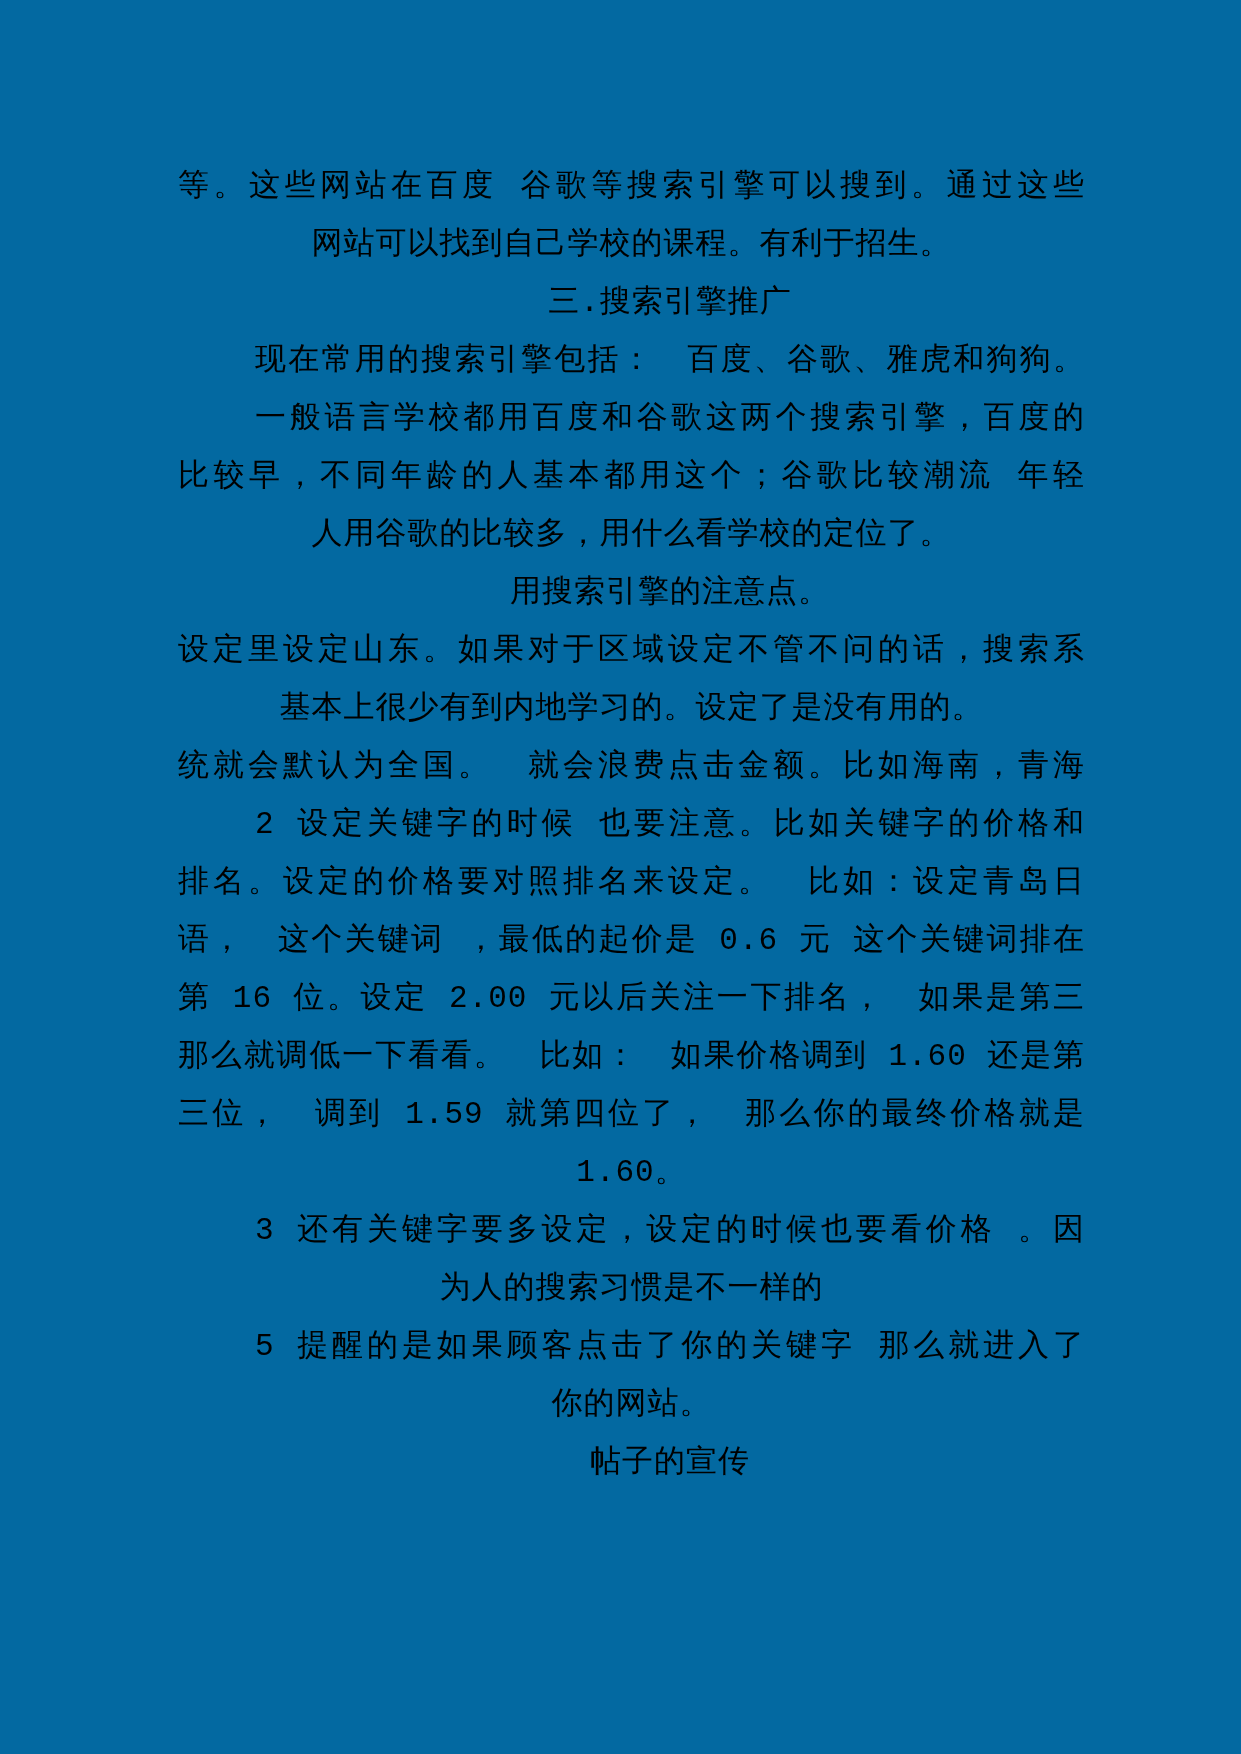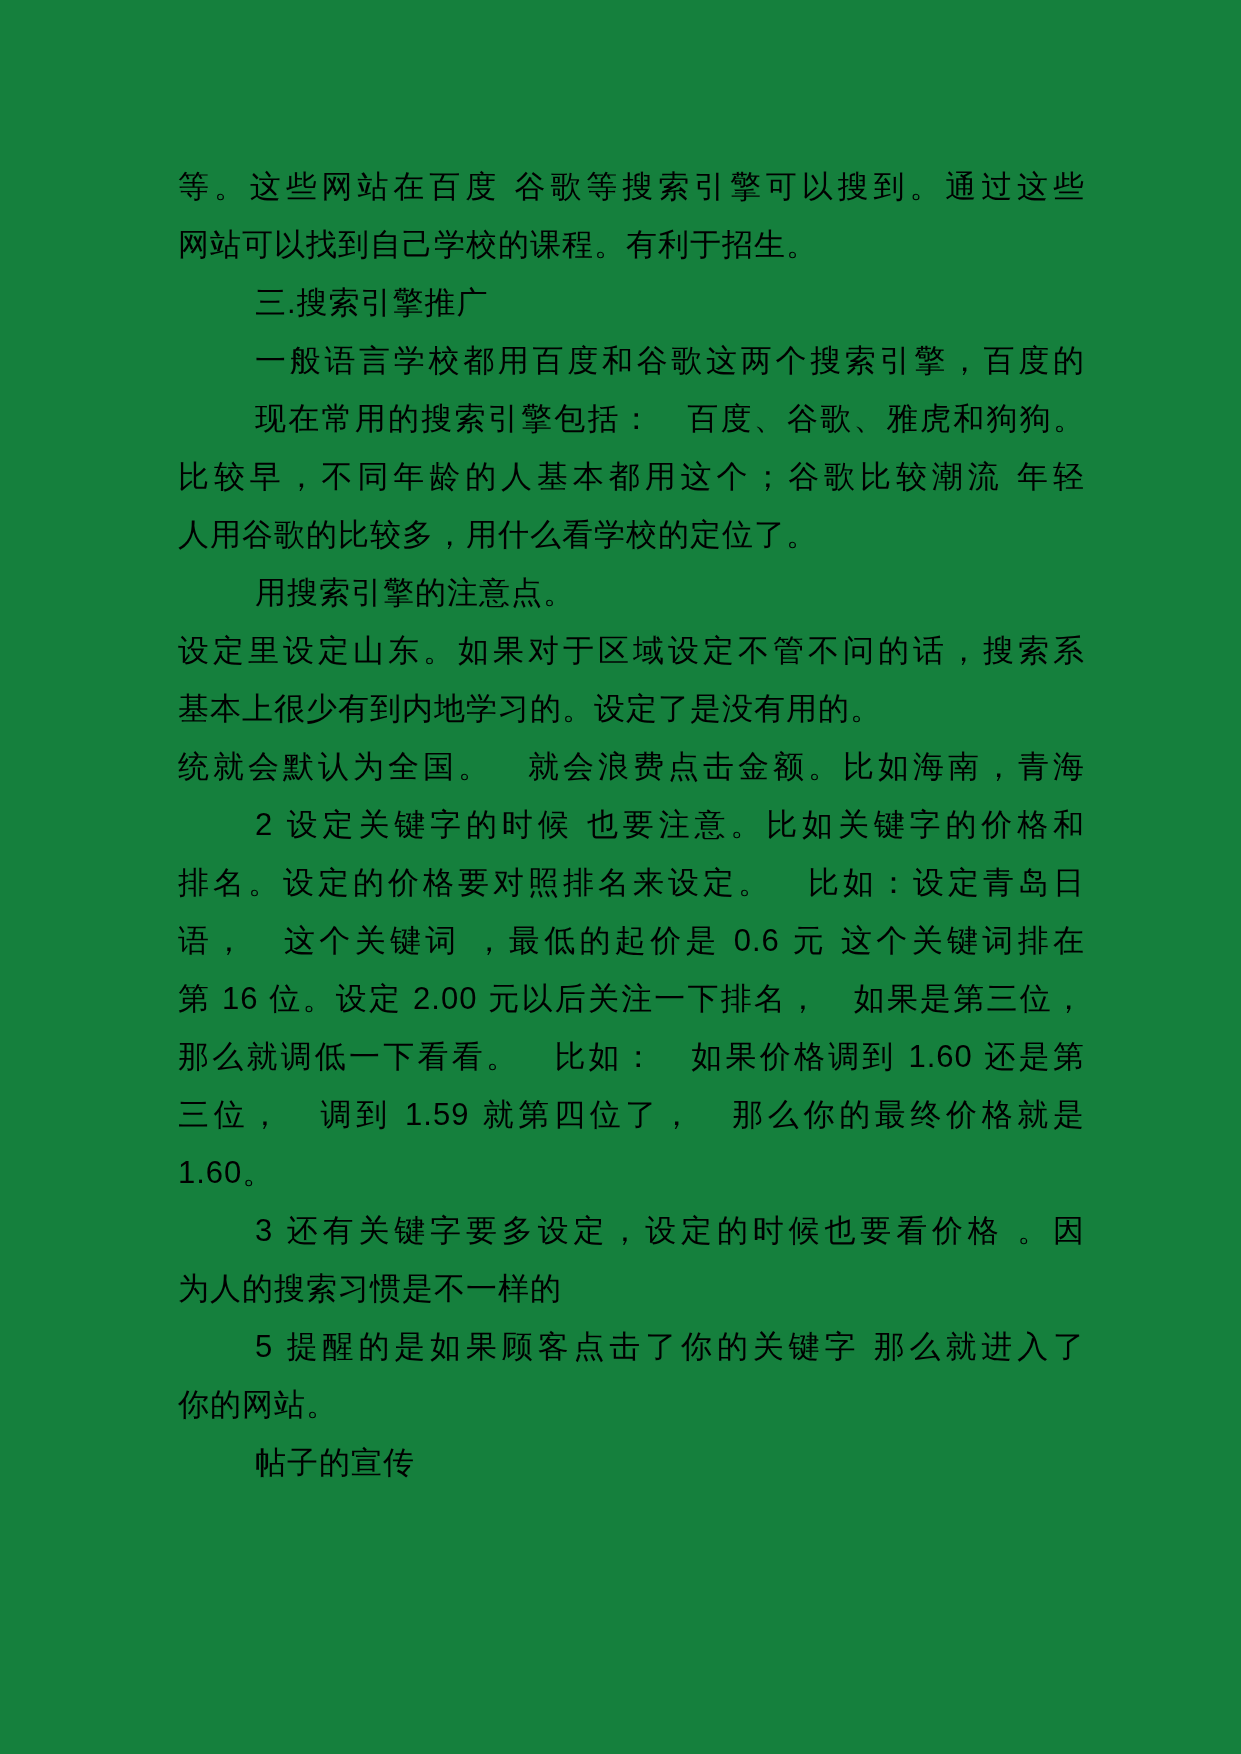--- a/index.html
+++ b/index.html
@@ -9,58 +9,58 @@
   }
   body {
     width: 1241px;
     height: 1754px;
     overflow: hidden;
   }
   .page {
     position: relative;
     width: 1241px;
     height: 1754px;
-    background: #15803d;
+    background: #0369a1;
     box-sizing: border-box;
     padding: 158px 0 0 178px;
-    font-family: Liberation Sans, sans-serif;
+    font-family: Liberation Mono, monospace;
     color: #000000;
   }
   .text-block {
     width: 907px;
   }
   .line {
     height: 58px;
     line-height: 58px;
     font-size: 31px;
     letter-spacing: 1px;
     white-space: pre;
-    text-align: left;
+    text-align: center;
     font-weight: 400;
   }
   .line.justify {
     white-space: pre-wrap;
     text-align: justify;
     text-align-last: justify;
     overflow: hidden;
   }
   .line.indent {
     padding-left: 77px;
   }
 </style>
 </head>
 <body>
 
 <div class="page">
   <div class="text-block">
       <div class="line justify">等。这些网站在百度 谷歌等搜索引擎可以搜到。通过这些</div>
       <div class="line">网站可以找到自己学校的课程。有利于招生。</div>
       <div class="line indent">三.搜索引擎推广</div>
+      <div class="line indent justify">现在常用的搜索引擎包括：　百度、谷歌、雅虎和狗狗。</div>
       <div class="line indent justify">一般语言学校都用百度和谷歌这两个搜索引擎，百度的</div>
-      <div class="line indent justify">现在常用的搜索引擎包括：　百度、谷歌、雅虎和狗狗。</div>
       <div class="line justify">比较早，不同年龄的人基本都用这个；谷歌比较潮流 年轻</div>
       <div class="line">人用谷歌的比较多，用什么看学校的定位了。</div>
       <div class="line indent">用搜索引擎的注意点。</div>
       <div class="line justify">设定里设定山东。如果对于区域设定不管不问的话，搜索系</div>
       <div class="line">基本上很少有到内地学习的。设定了是没有用的。</div>
       <div class="line justify">统就会默认为全国。　就会浪费点击金额。比如海南，青海</div>
       <div class="line indent justify">2 设定关键字的时候 也要注意。比如关键字的价格和</div>
       <div class="line justify">排名。设定的价格要对照排名来设定。　比如：设定青岛日</div>
       <div class="line justify">语，　这个关键词 ，最低的起价是 0.6 元 这个关键词排在</div>
       <div class="line justify">第 16 位。设定 2.00 元以后关注一下排名，　如果是第三位，</div>

